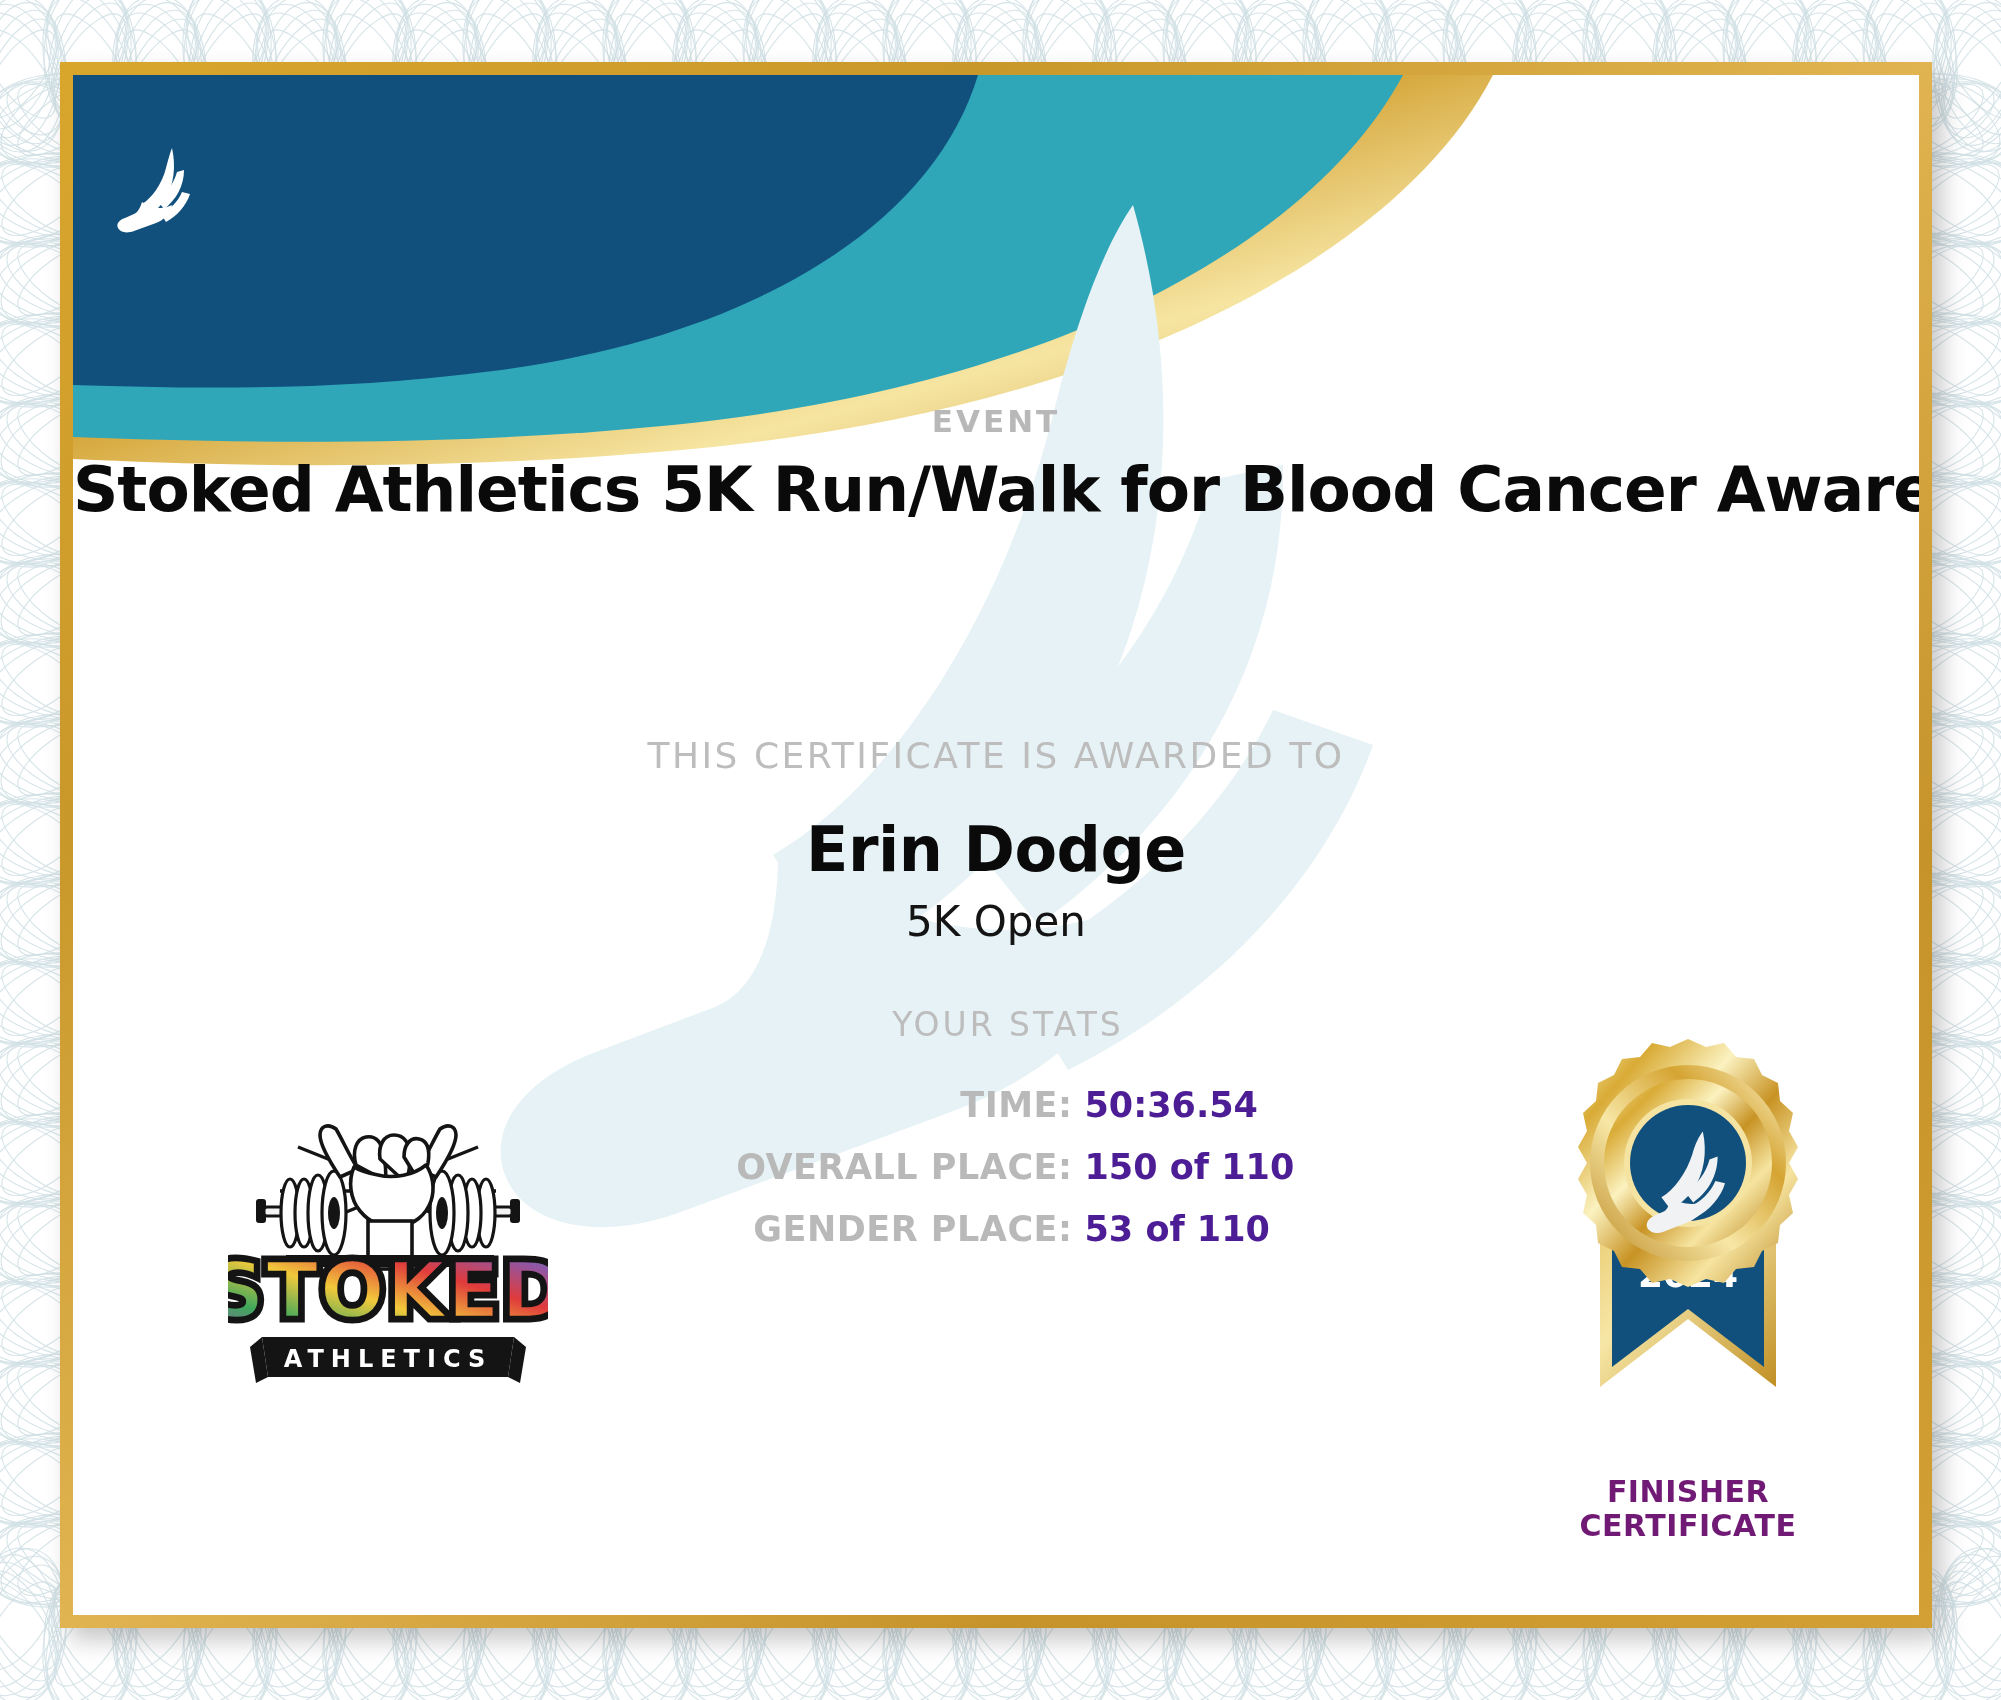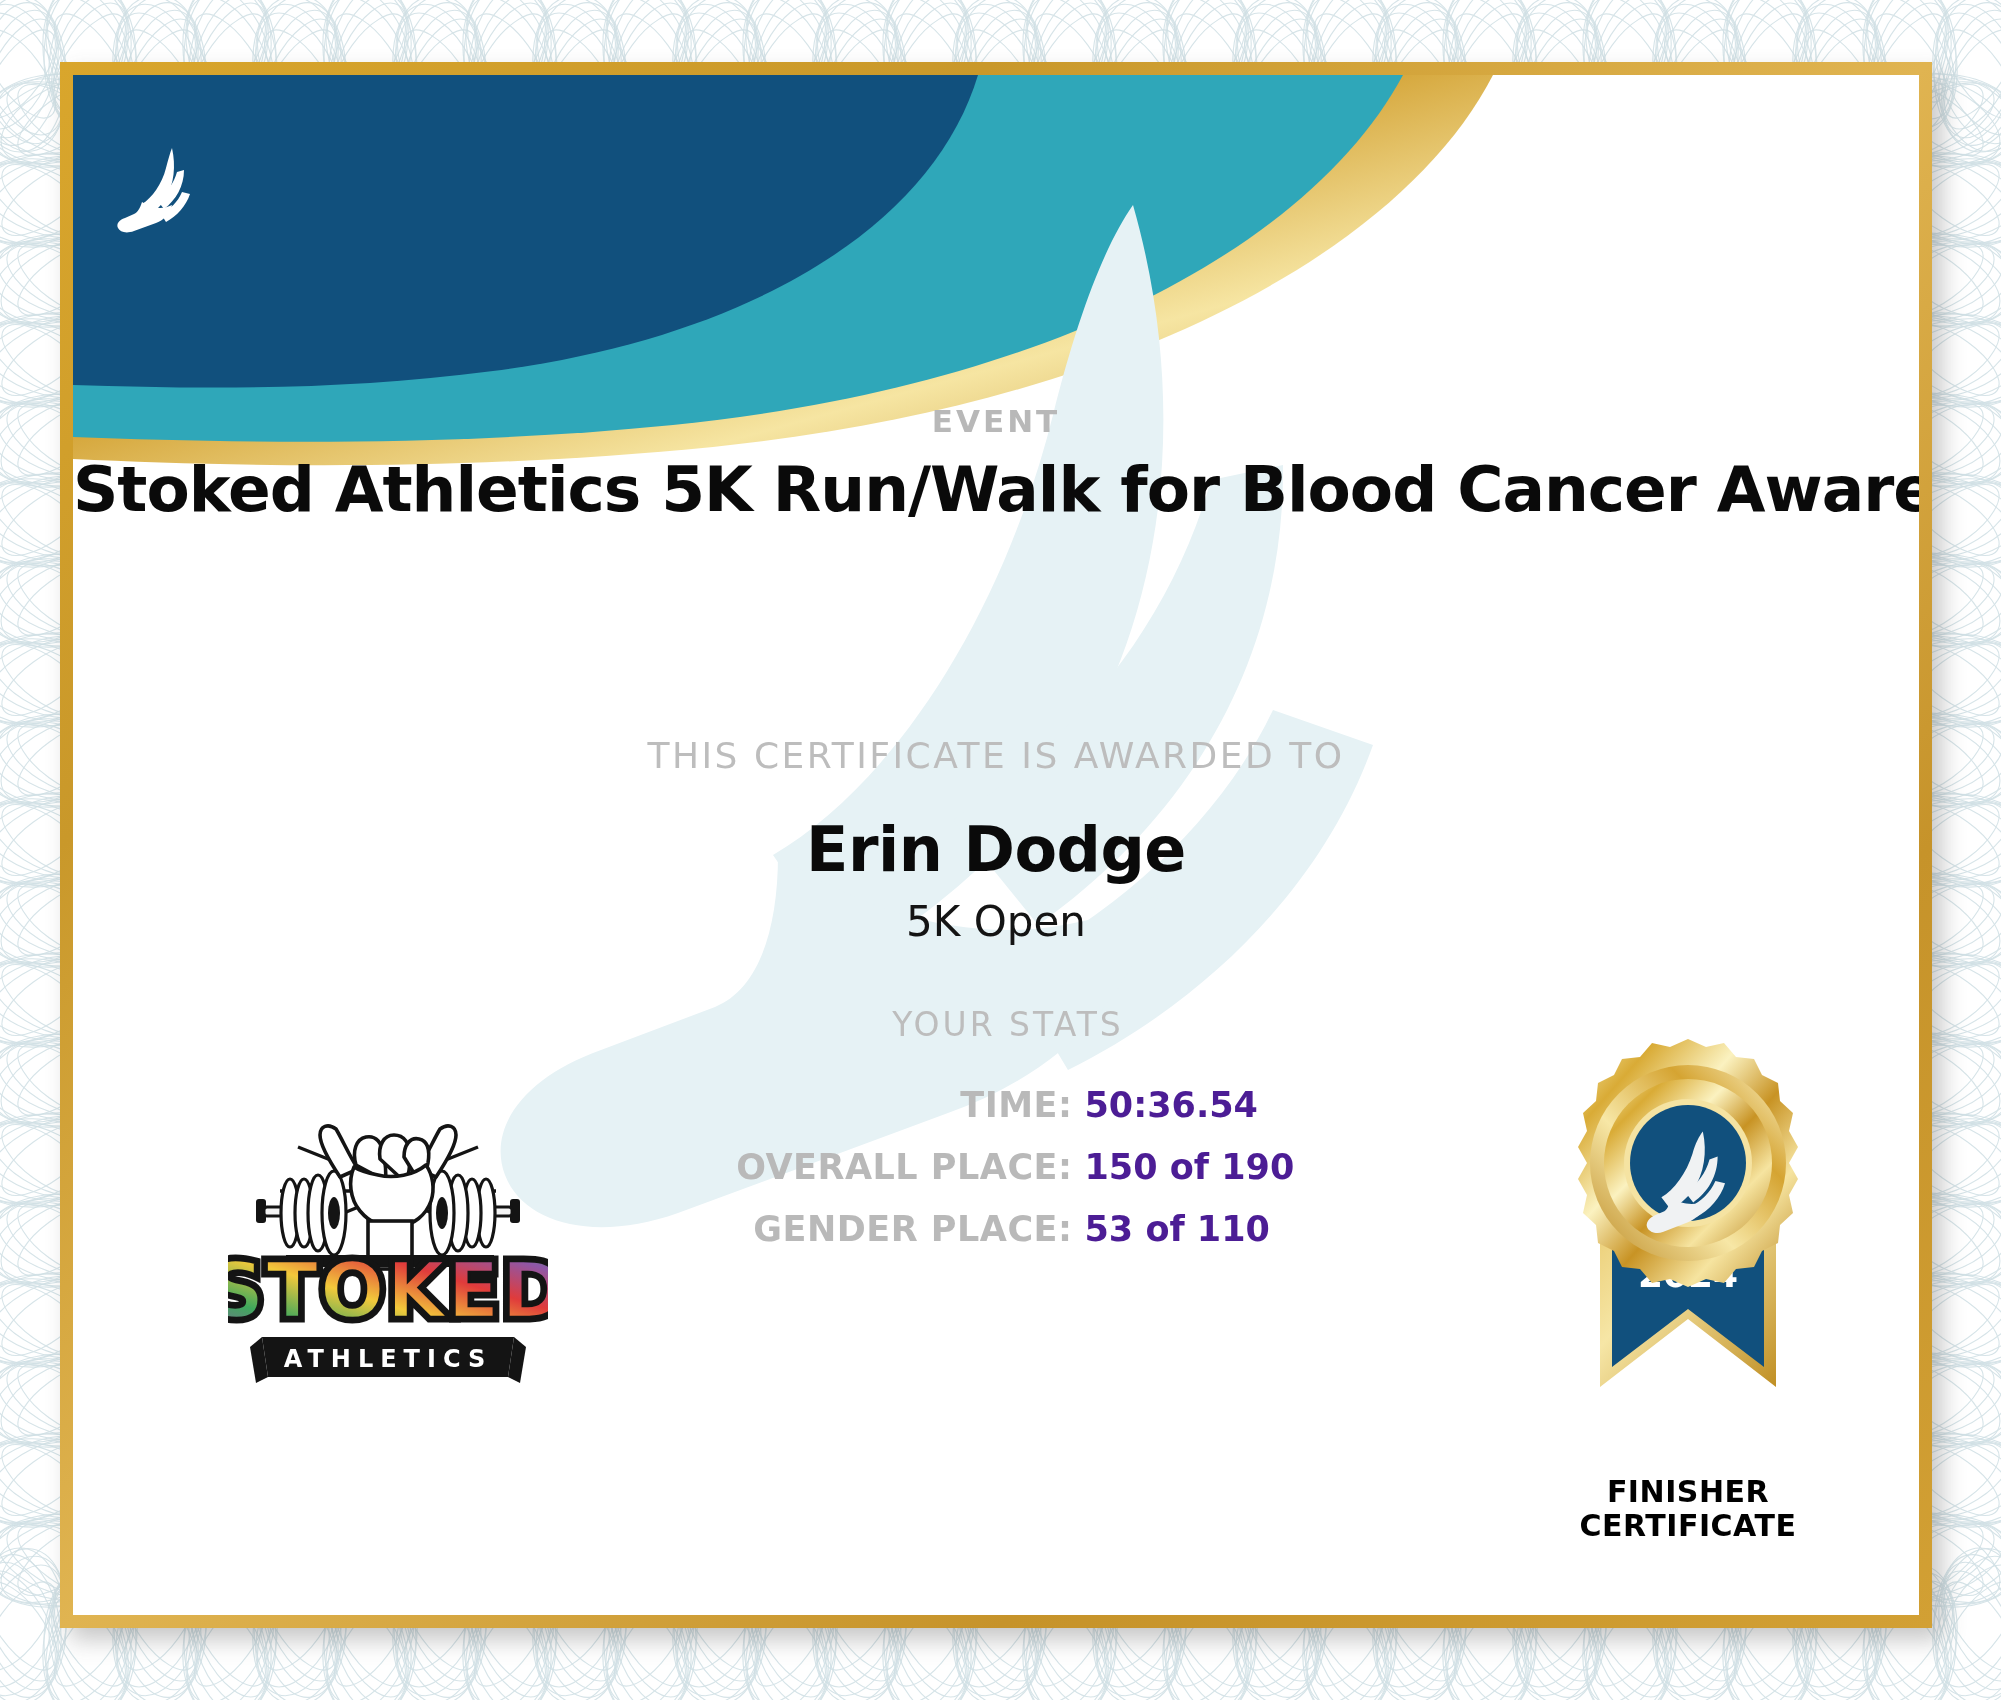--- a/index.html
+++ b/index.html
@@ -226,21 +226,21 @@
     width: 300px;
     height: 420px;
     z-index: 4;
   }
   #finisher-caption {
     position: absolute;
     left: 1440px;
     top: 1400px;
     width: 350px;
     text-align: center;
-    color: #000000;
+    color: #701a75;
     font-family: "DejaVu Sans", sans-serif;
     font-size: 30px;
     font-weight: bold;
     line-height: 1.12;
     letter-spacing: 0.5px;
     z-index: 4;
   }
 </style>
 </head>
 <body>
@@ -386,21 +386,21 @@
 
         <div id="stats-label" class="label-grey">YOUR STATS</div>
 
         <div id="stats-list">
           <div class="stat-row">
             <span class="stat-key">TIME:</span>
             <span class="stat-val">50:36.54</span>
           </div>
           <div class="stat-row">
             <span class="stat-key">OVERALL PLACE:</span>
-            <span class="stat-val">150 of 190</span>
+            <span class="stat-val">150 of 110</span>
           </div>
           <div class="stat-row">
             <span class="stat-key">GENDER PLACE:</span>
             <span class="stat-val">53 of 110</span>
           </div>
         </div>
       </div>
 
       <svg id="club-logo" viewBox="0 0 320 300" xmlns="http://www.w3.org/2000/svg">
         <defs>

